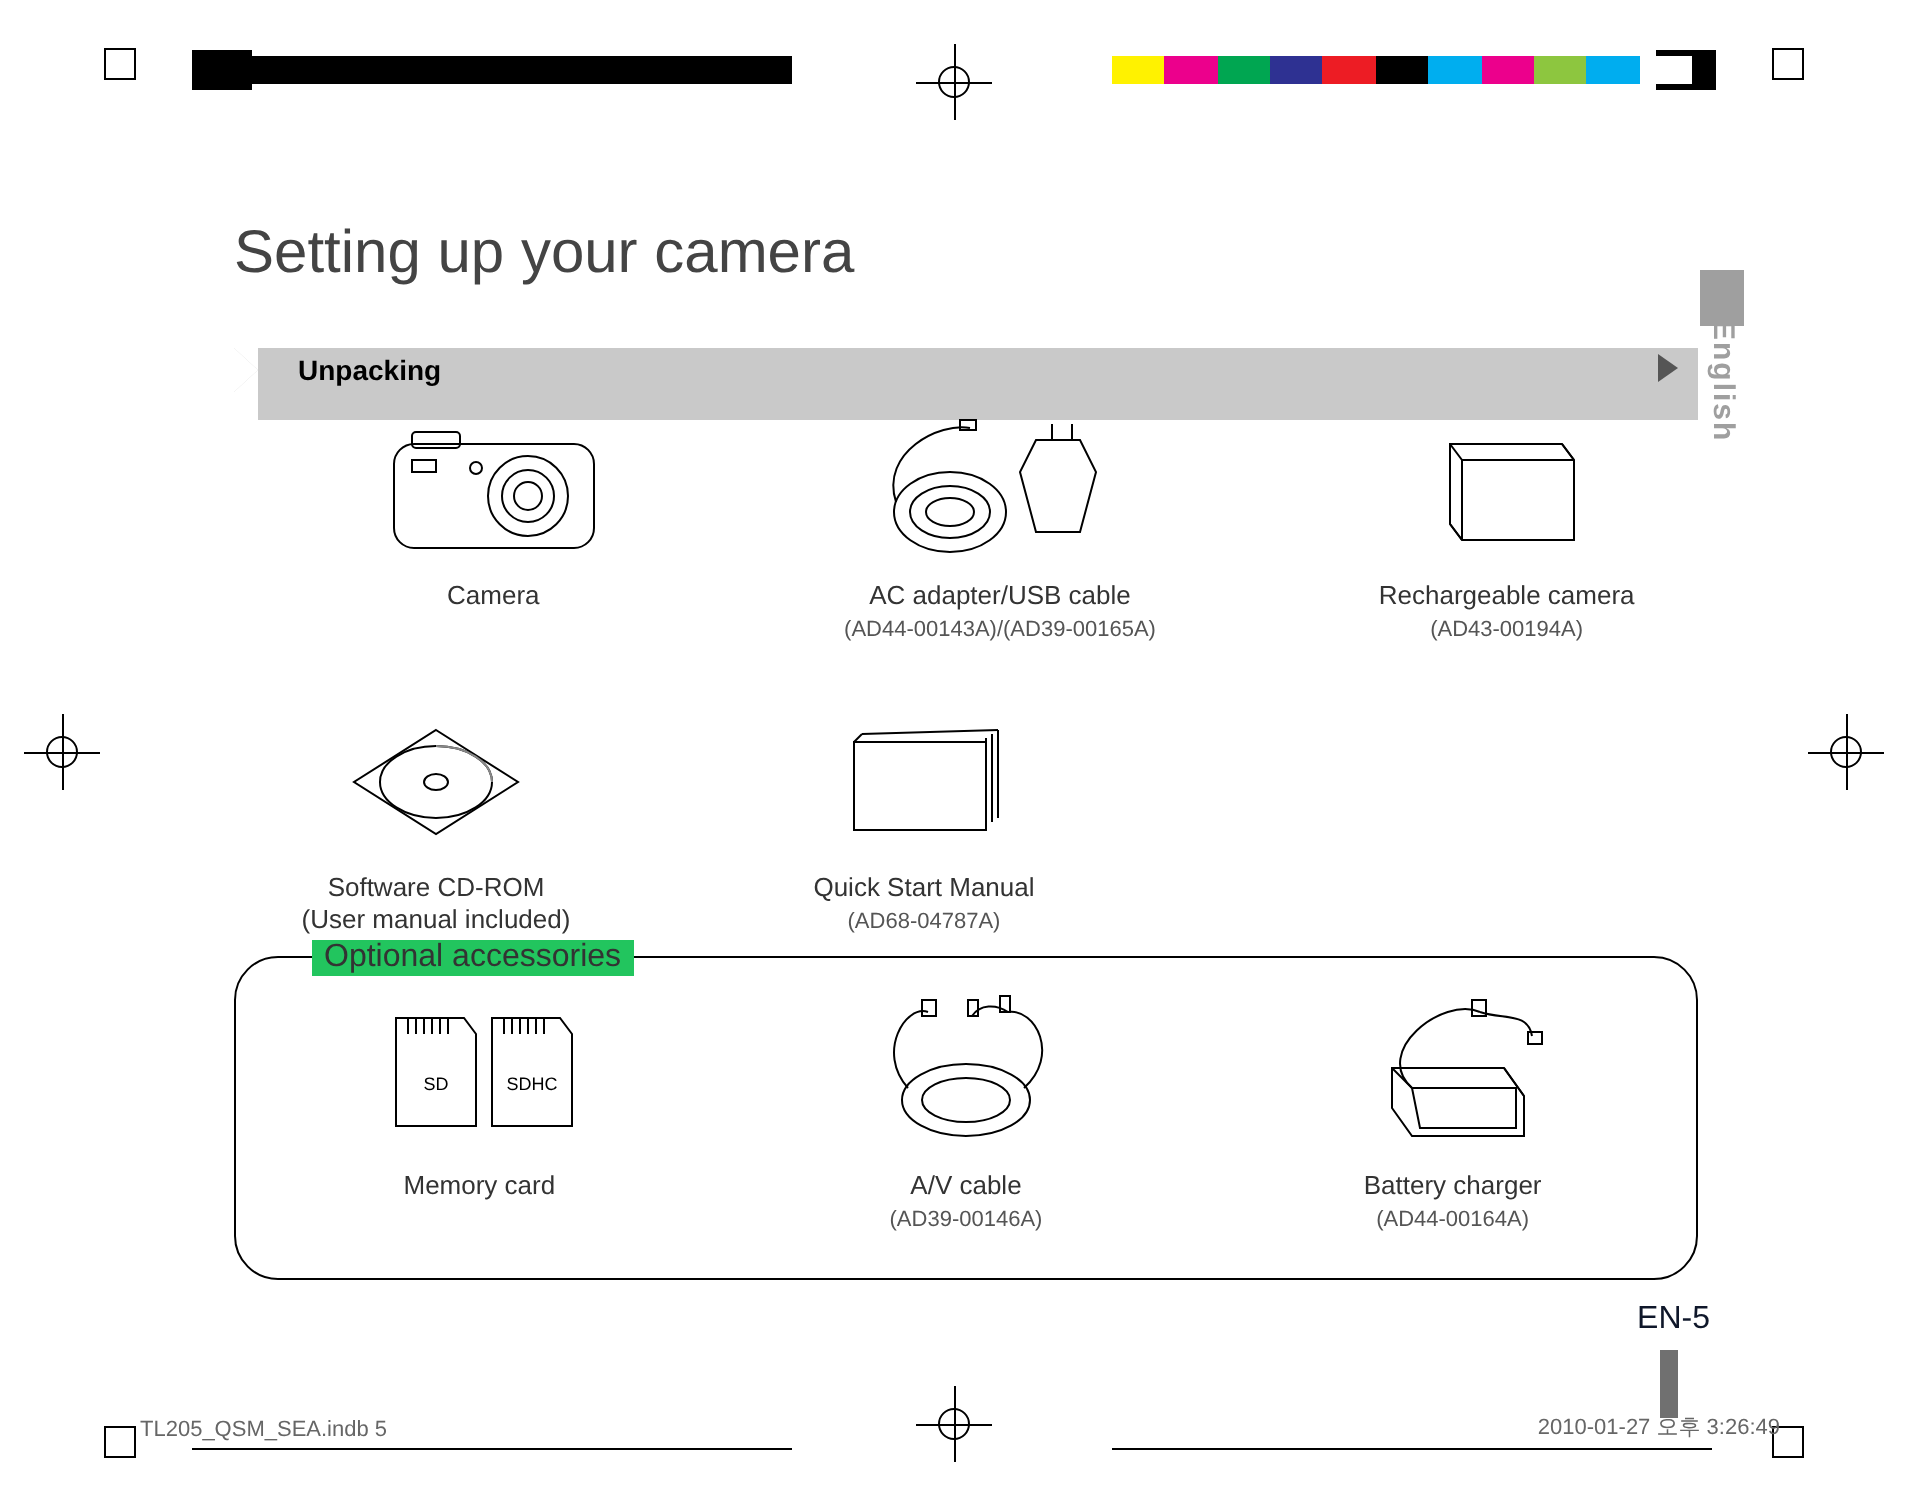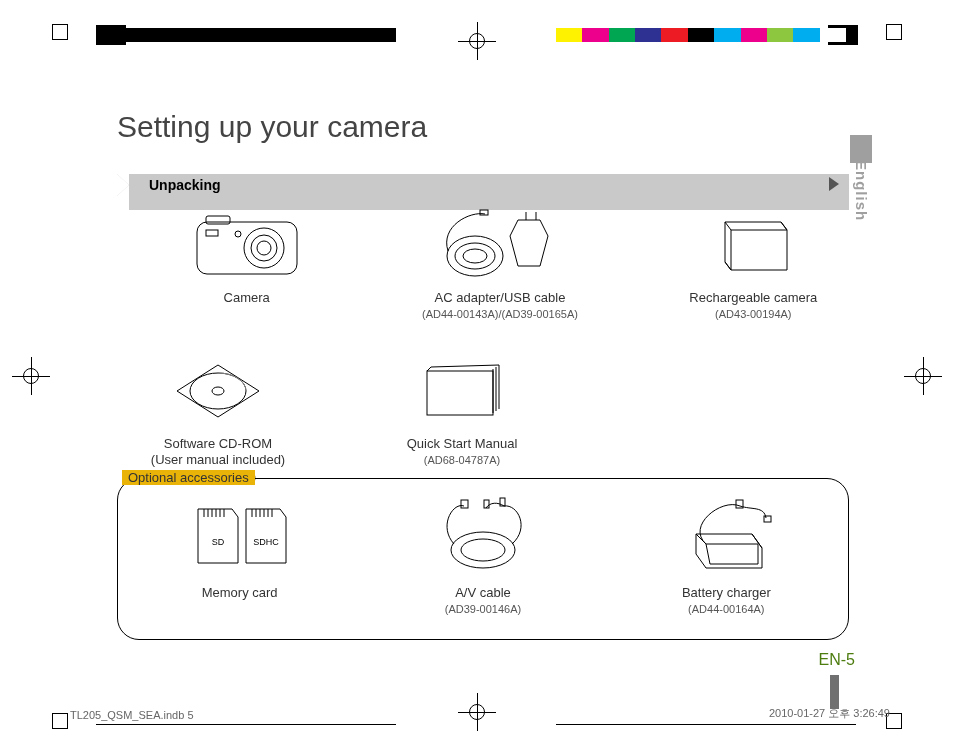--- a/index.html
+++ b/index.html
@@ -118,39 +118,39 @@
 
   .opt-box {
     position:absolute;
     top:478px; left:117px;
     width:732px; height:162px;
     border:1px solid #000;
     border-radius:22px;
   }
   .opt-title {
     position:absolute;
-    top:-9px; left:4px;
-    background:#eab308;
+    top:-9px; left:38px;
+    background:#22c55e;
     padding:0 6px;
-    font-size:13px;
+    font-size:16px;
   }
   .opt-row {
     position:absolute;
     top:14px; left:0;
     width:100%;
     display:flex;
   }
   .opt-row .item { flex:1; }
   .opt-row .fig { height:86px; }
 
   .page-num {
     position:absolute;
     top:651px; right:99px;
     font-size:16px;
-    color:#4d7c0f;
+    color:#0f172a;
   }
   .page-mark {
     position:absolute;
     top:675px; right:115px;
     width:9px; height:34px;
     background:#707070;
   }
   .footer-left {
     position:absolute;
     bottom:32px; left:70px;

